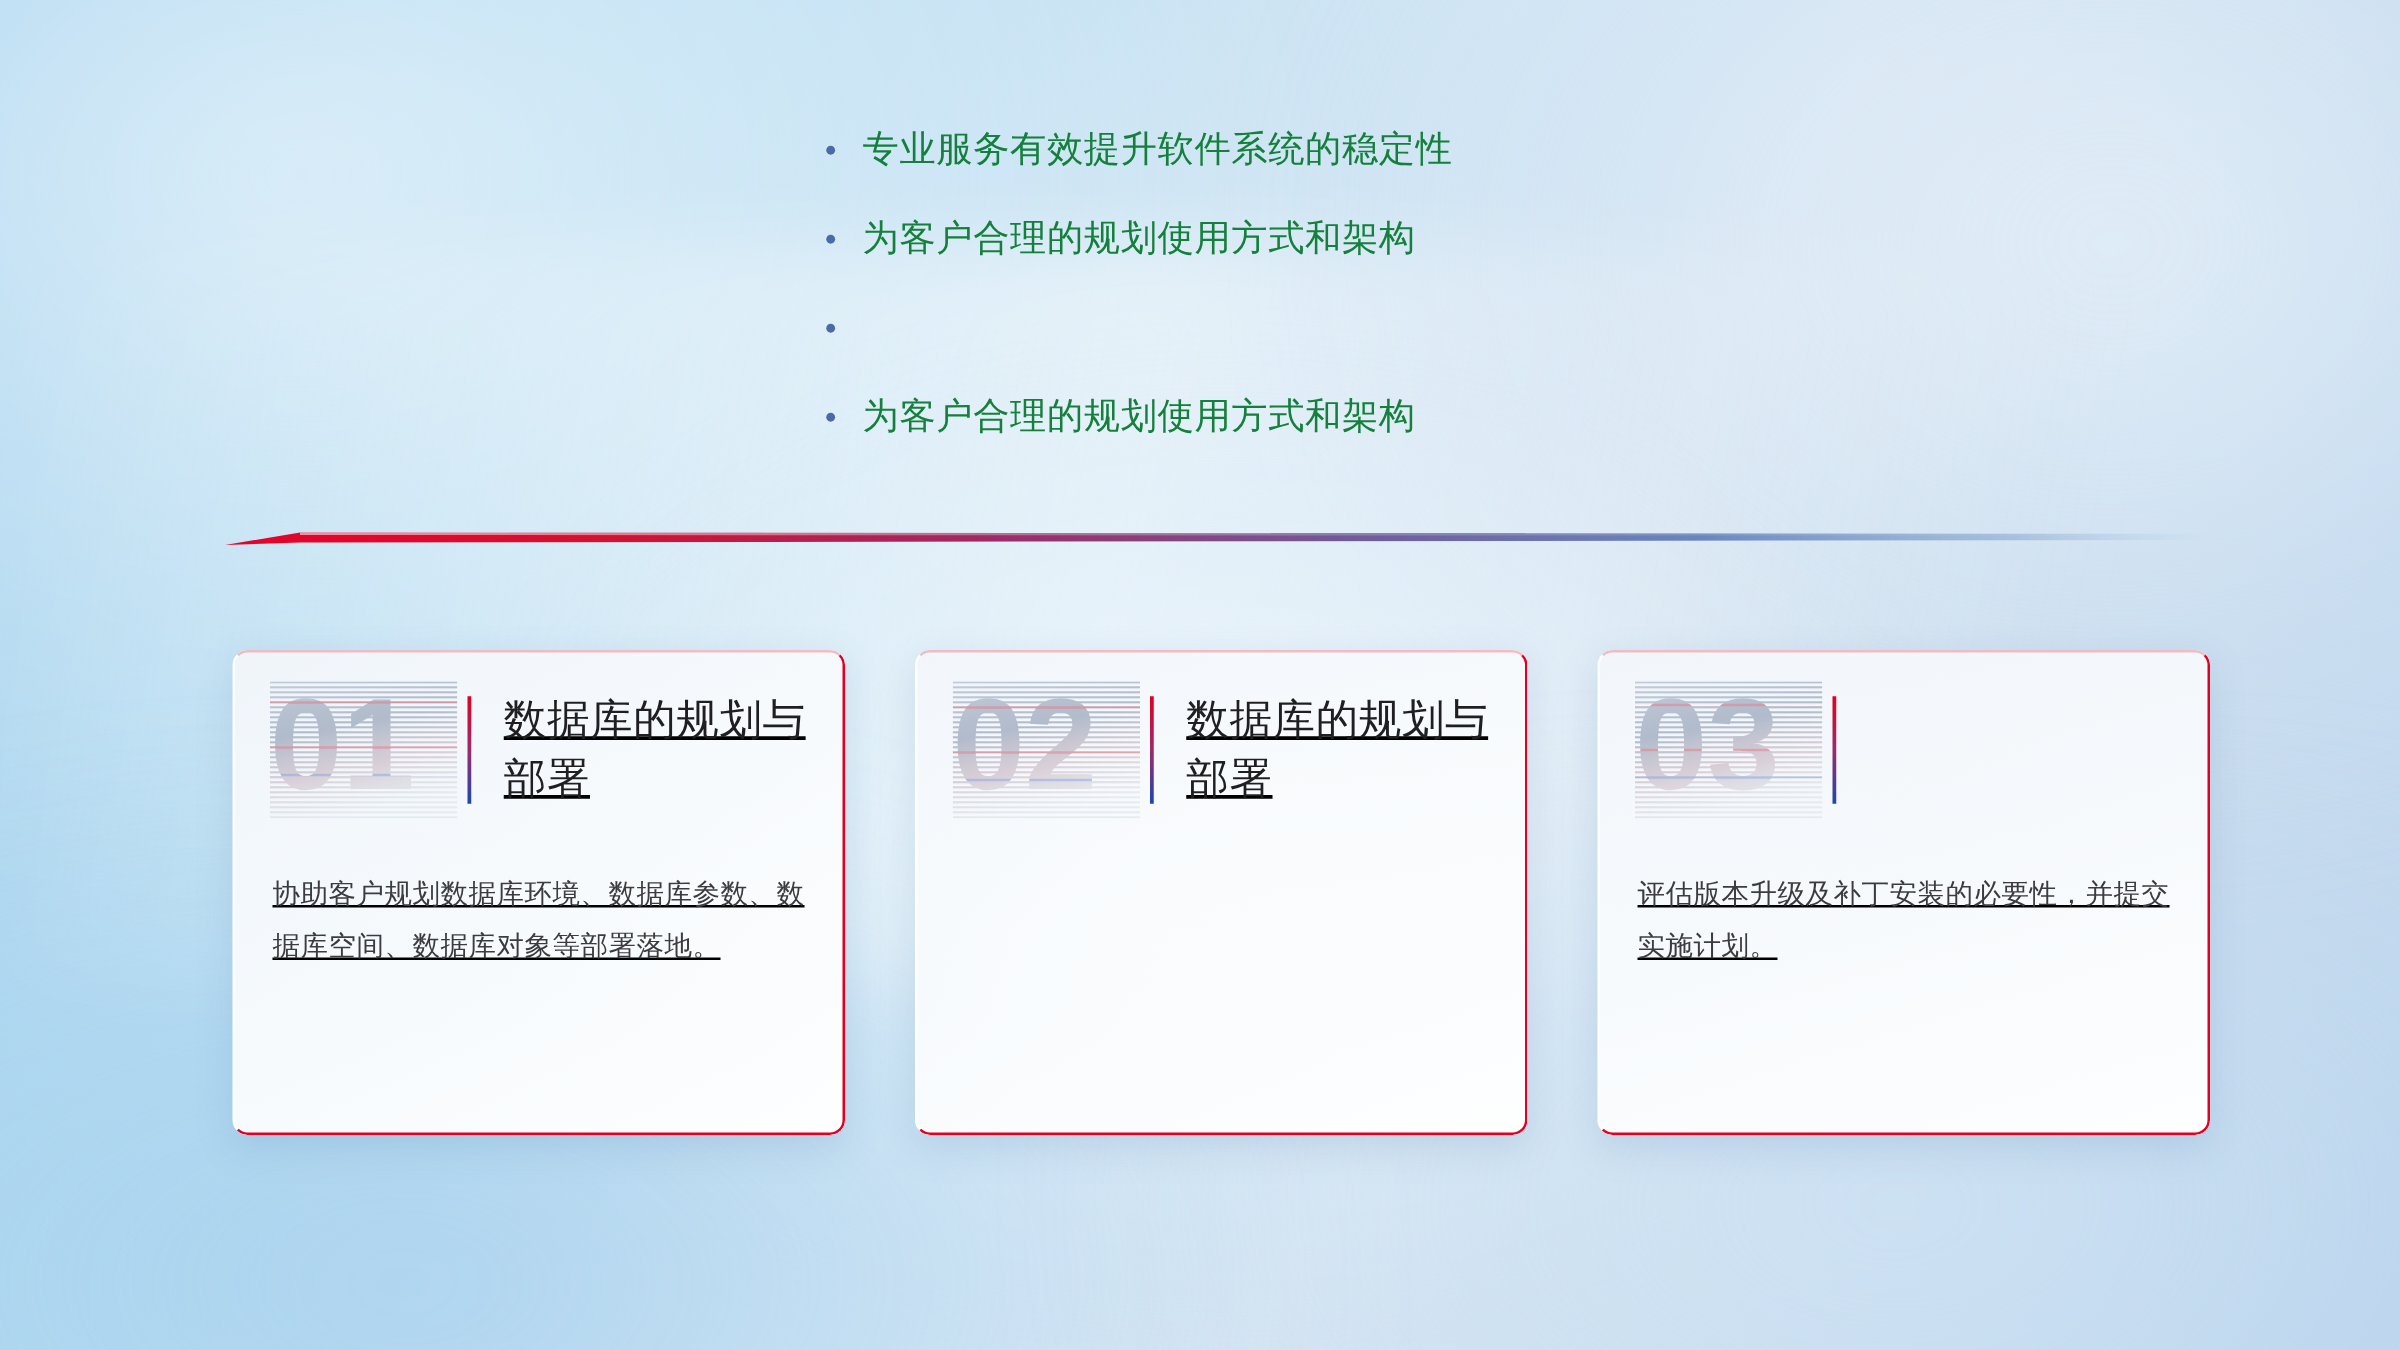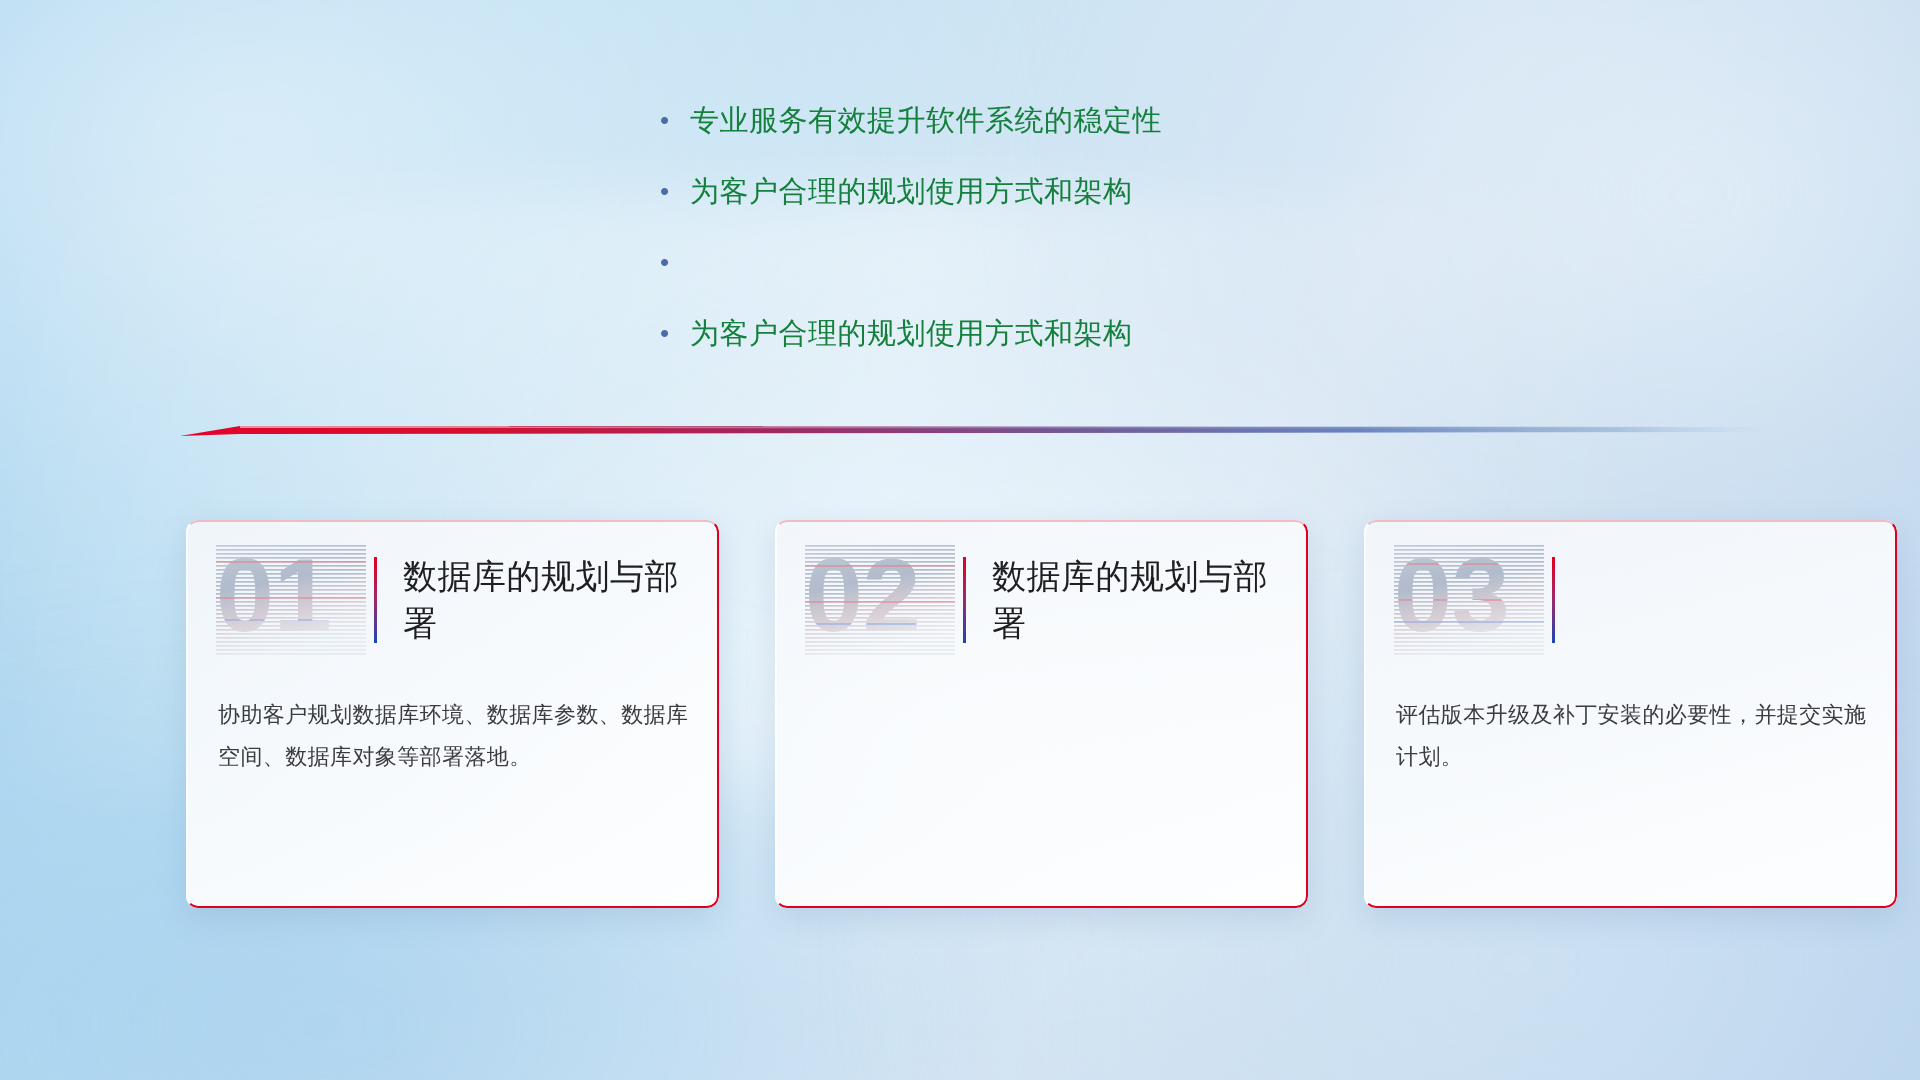--- a/index.html
+++ b/index.html
@@ -36,24 +36,25 @@
   .bullet-dot{width:30px;flex:0 0 30px;color:#4b6aa8;font-size:26px;line-height:40px;text-align:left;}
   .bullet-text{font-size:29px;line-height:40px;color:#15803d;letter-spacing:.5px;font-weight:400;}
 
   
   .divider{position:absolute;left:180px;top:424px;width:1590px;height:16px;}
   .divider svg{display:block;width:100%;height:100%;}
 
   
   .cards{position:absolute;left:186px;top:520px;display:flex;gap:56px;}
   .card{
-    position:relative;width:533px;height:388px;border-radius:12px;
+    position:relative;width:490px;height:388px;border-radius:12px;
     background:linear-gradient(160deg,rgba(243,246,251,.93) 0%,rgba(249,251,253,.90) 35%,rgba(252,253,254,.95) 70%,rgba(255,255,255,.97) 100%);
     box-shadow:0 10px 30px rgba(90,125,170,.18);
     overflow:hidden;
+    text-decoration:underline;
   }
   .card-accent{position:absolute;inset:0;border-radius:12px;pointer-events:none;
     border:2px solid transparent;}
   .card-accent.v1{border-right-color:#e00021;border-bottom-color:#e00021;
     border-top-color:rgba(235,140,150,.55);border-left-color:rgba(255,255,255,.75);}
   .card-head{display:flex;align-items:center;padding:30px 26px 0 30px;height:130px;box-sizing:border-box;}
   .card-num{position:relative;width:150px;flex:0 0 150px;height:110px;}
   .card-num svg{position:absolute;left:0;top:0;}
   .card-rule{width:3px;height:86px;margin:0 26px 0 8px;flex:0 0 3px;
     background:linear-gradient(180deg,#e10020 0%,#9d2a6a 50%,#1a46b4 100%);}

